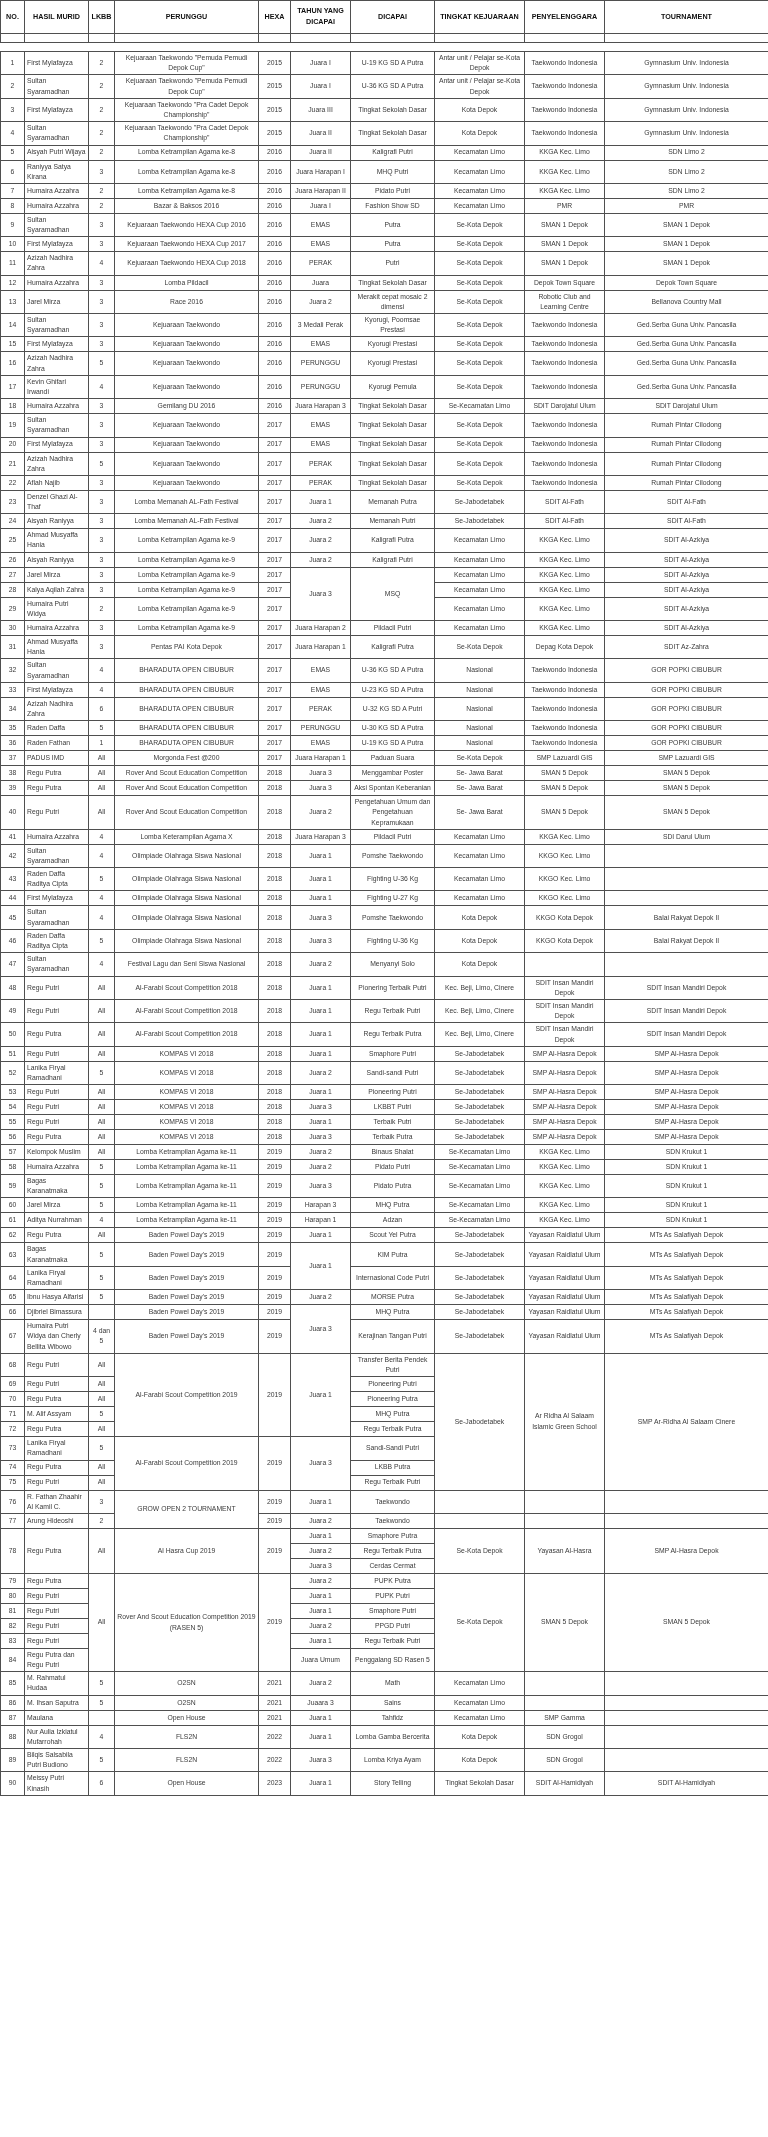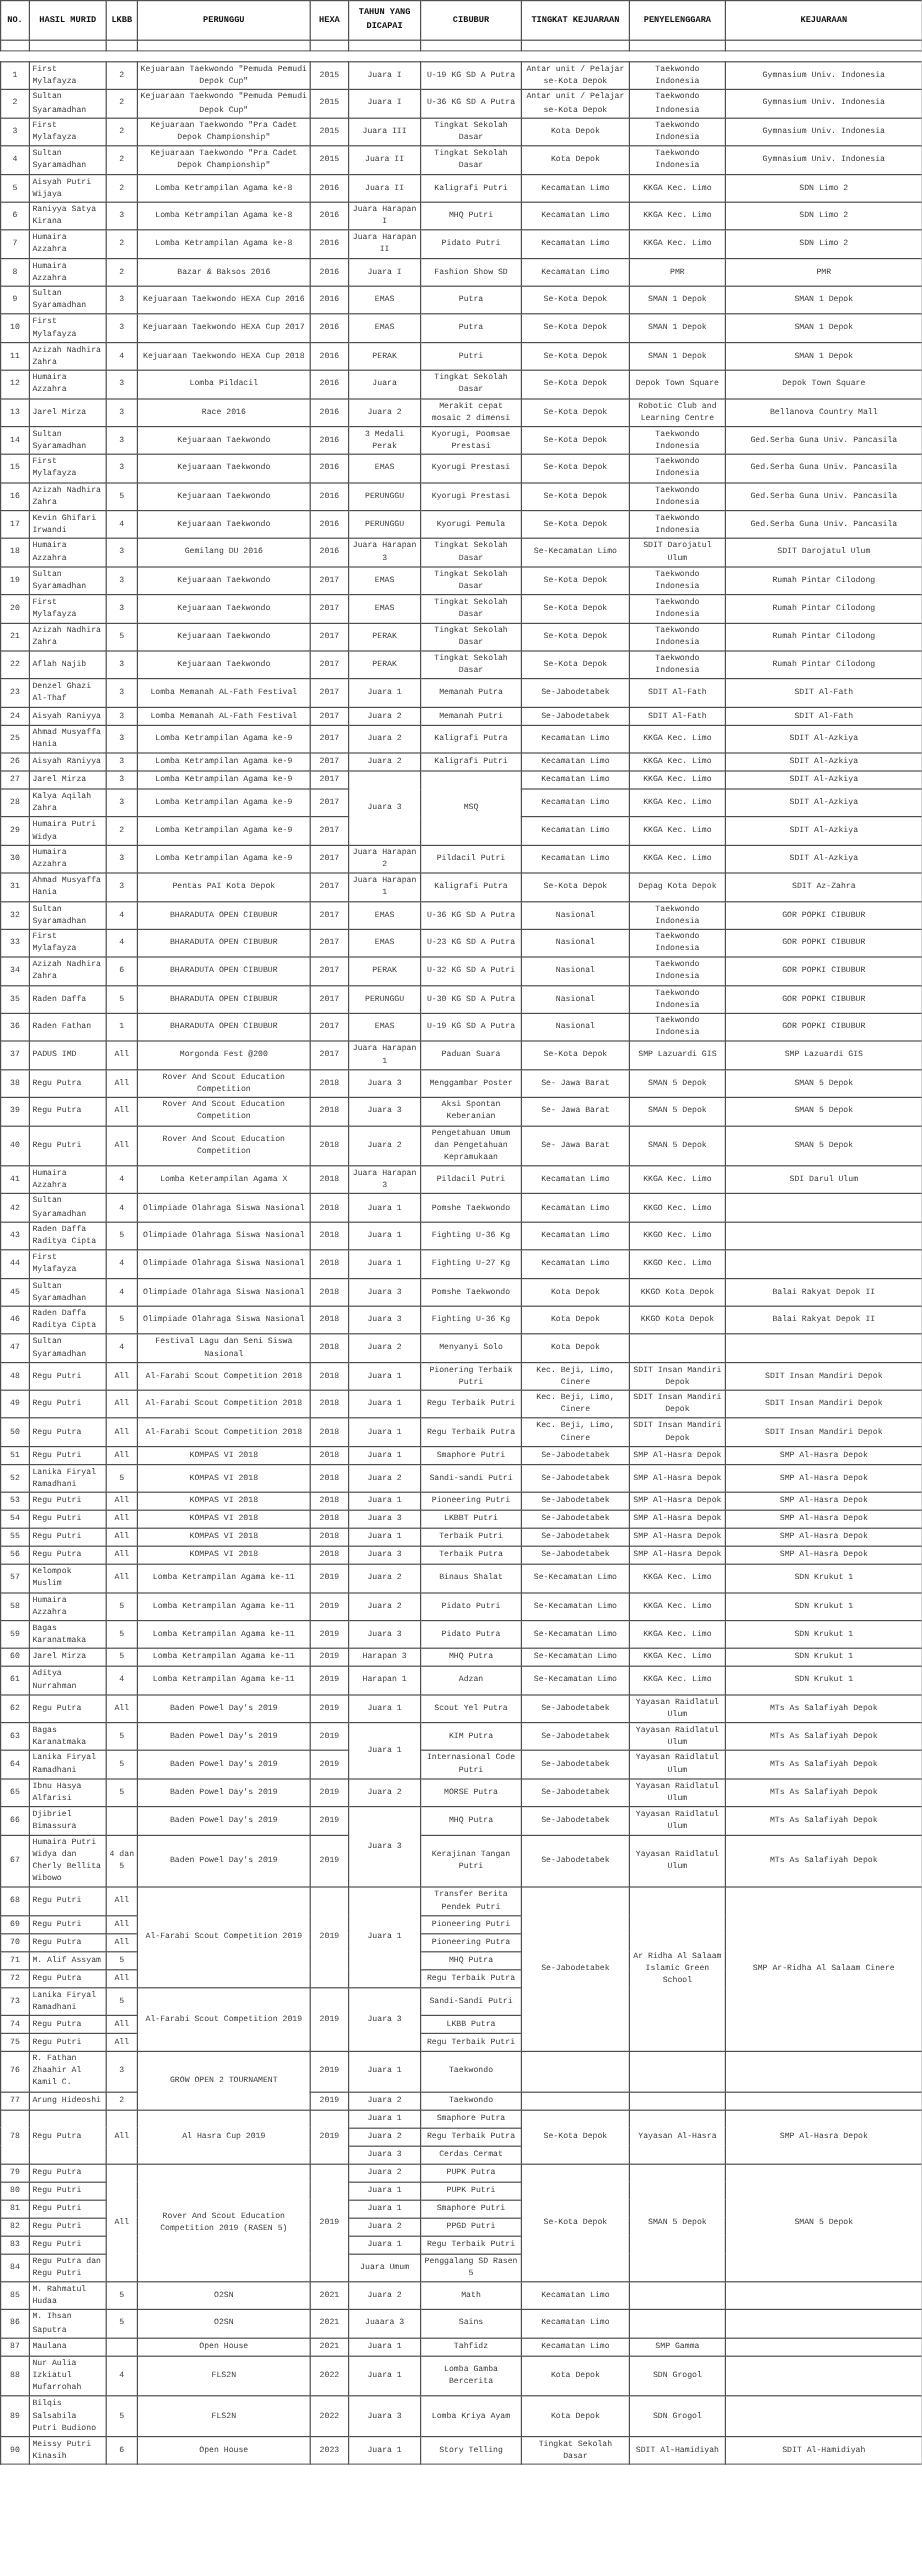--- a/index.html
+++ b/index.html
@@ -1,17 +1,17 @@
 <!DOCTYPE html>
 <html><head>
 <meta charset="utf-8">
 <style>
   html,body { margin:0; padding:0; background:#fff; }
   body { width:768px; font-family:"Liberation Sans", sans-serif; }
-  table { border-collapse:collapse; table-layout:fixed; width:768px;font-family:Liberation Mono, monospace; }
+  table { border-collapse:collapse; table-layout:fixed; width:768px; }
   th, td {
     border:1px solid #4f4f4f;
     font-size:6.8px;
     line-height:1.5;
     padding:1px 2px;
     text-align:center;
     vertical-align:middle;
     color:#3a3a3a;
     word-wrap:break-word;
     overflow:hidden;
@@ -40,24 +40,24 @@
         <col style="width:164px">
     </colgroup>
     <thead>
       <tr id="header-row">
           <th>NO.</th>
           <th>HASIL MURID</th>
           <th>LKBB</th>
           <th>PERUNGGU</th>
           <th>HEXA</th>
           <th>TAHUN YANG DICAPAI</th>
-          <th>CIBUBUR</th>
+          <th>DICAPAI</th>
           <th>TINGKAT KEJUARAAN</th>
           <th>PENYELENGGARA</th>
-          <th>KEJUARAAN</th>
+          <th>TOURNAMENT</th>
         </tr>
       <tr class="spacer-row">
           <td></td>
           <td></td>
           <td></td>
           <td></td>
           <td></td>
           <td></td>
           <td></td>
           <td></td>

